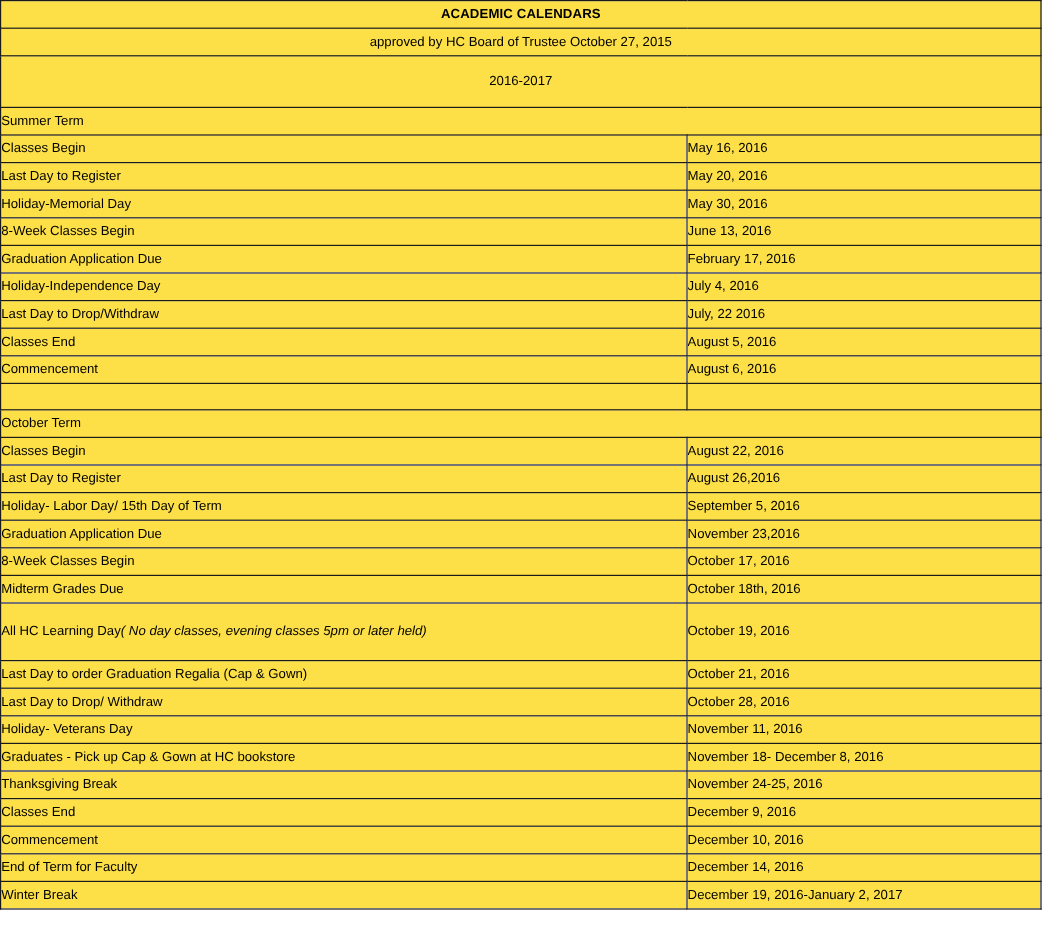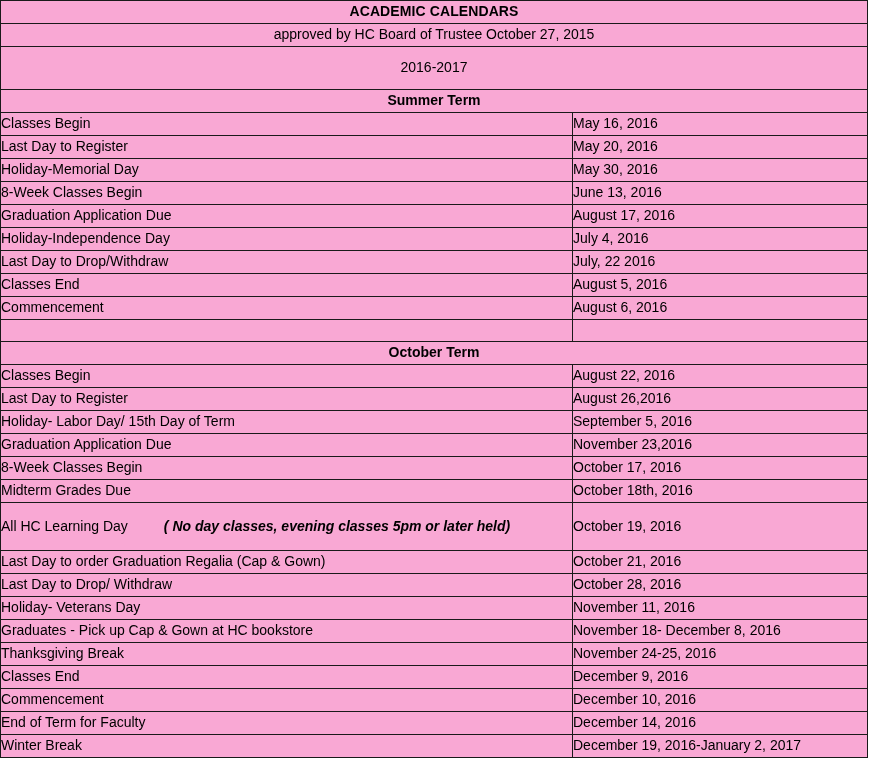--- a/index.html
+++ b/index.html
@@ -29,23 +29,23 @@
     width: 867px;
     border-collapse: collapse;
     table-layout: fixed;
     background: #ffffff;
   }
 
   #cal-table td {
     border: 1.5px solid #1a1a1a;
     padding: 0;
     vertical-align: middle;
-    font-size: 14px;
+    font-size: 11px;
     line-height: 1.12;
-    background: #f9a8d4;
+    background: #fde047;
   }
 
   
   col.c-label { width: 572px; }
   col.c-date  { width: 295px; }
 
   
   .row-title td {
     text-align: center;
     font-weight: bold;
@@ -60,22 +60,21 @@
     height: 22px;
   }
   .row-year td {
     text-align: center;
     font-weight: normal;
     font-size: 15.5px;
     height: 42px;
     background: #c0c0c0;
   }
   .row-term td {
-    text-align: center;
-    font-weight: bold;
+    font-weight: normal;
     font-size: 15.5px;
     height: 22px;
     background: #ffff99;
   }
 
   
   .row-data td { height: 22px; }
 
   .cell-label {
     text-align: left;
@@ -97,23 +96,22 @@
   .row-tall td { height: 47px; }
   .row-tall .cell-label {
     vertical-align: bottom;
     padding-bottom: 2px;
   }
   .row-tall .cell-date {
     vertical-align: middle;
   }
 
   .note-em {
-    font-weight: bold;
+    font-weight: normal;
     font-style: italic;
-    margin-left: 36px;
   }
 </style>
 </head>
 <body>
 
 <div id="page">
   <table id="cal-table">
     <colgroup>
       <col class="c-label">
       <col class="c-date">
@@ -143,21 +141,21 @@
         <tr class="row-data">
           <td class="cell-label"><span>Holiday-Memorial Day</span></td>
           <td class="cell-date">May 30, 2016</td>
         </tr>
         <tr class="row-data">
           <td class="cell-label"><span>8-Week Classes Begin</span></td>
           <td class="cell-date">June 13, 2016</td>
         </tr>
         <tr class="row-data">
           <td class="cell-label"><span>Graduation Application Due</span></td>
-          <td class="cell-date">August 17, 2016</td>
+          <td class="cell-date">February 17, 2016</td>
         </tr>
         <tr class="row-data">
           <td class="cell-label"><span>Holiday-Independence Day</span></td>
           <td class="cell-date">July 4, 2016</td>
         </tr>
         <tr class="row-data">
           <td class="cell-label"><span>Last Day to Drop/Withdraw</span></td>
           <td class="cell-date">July, 22 2016</td>
         </tr>
         <tr class="row-data">

